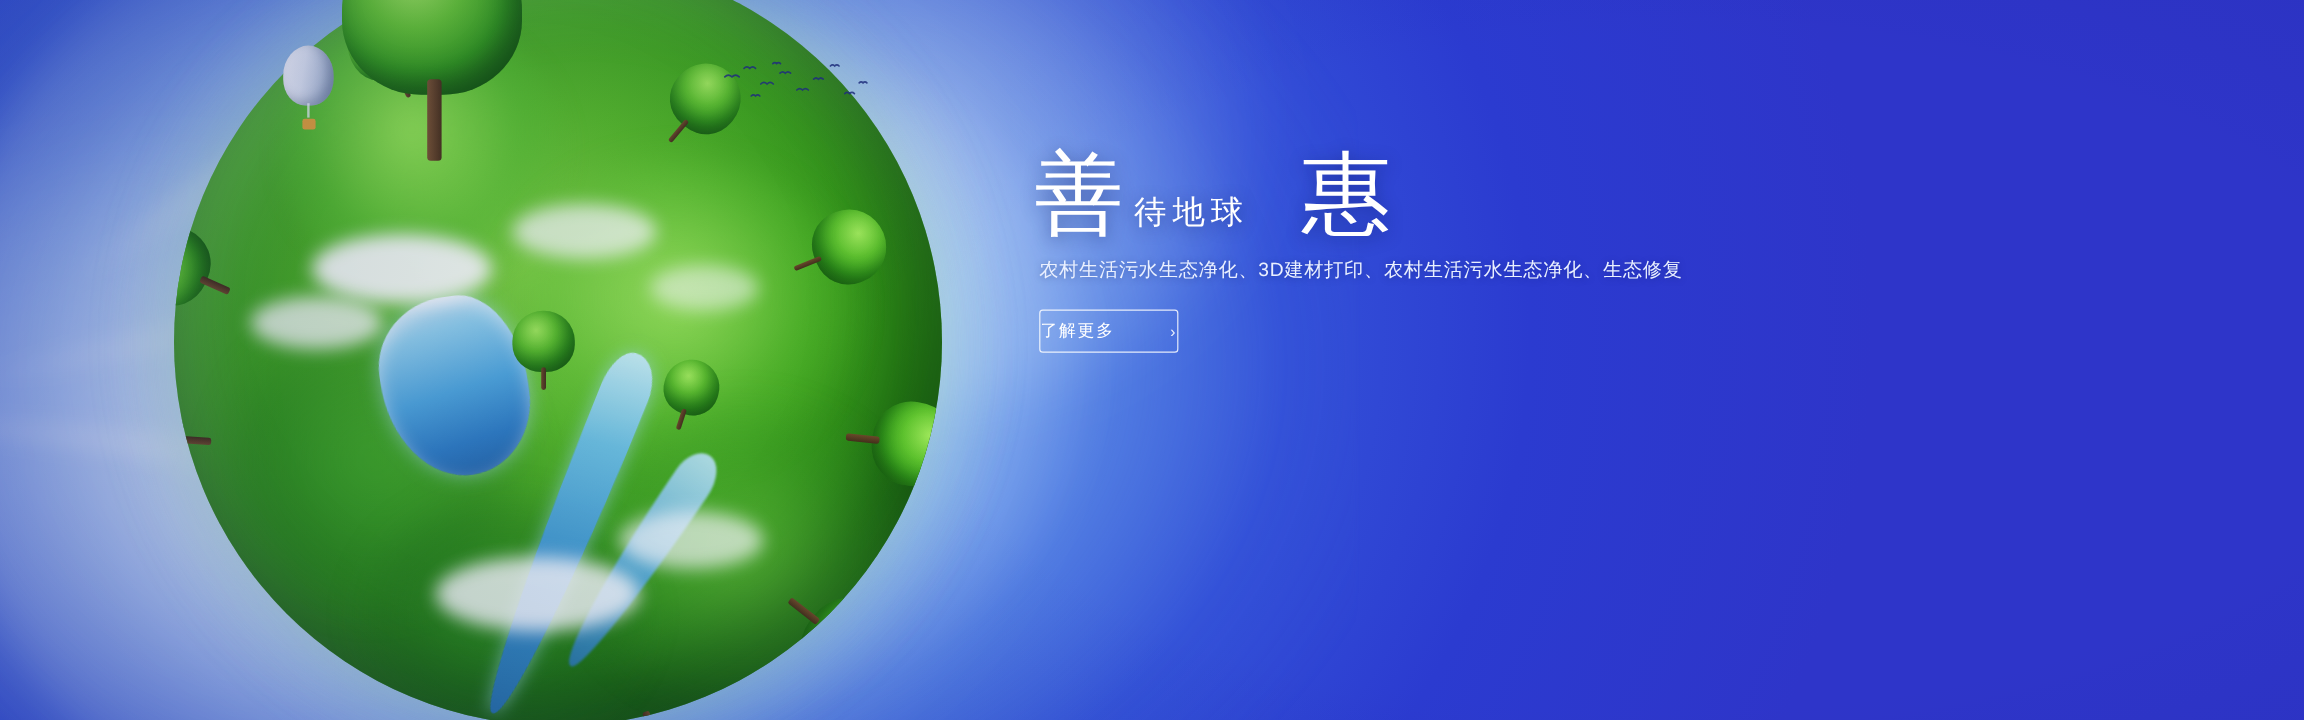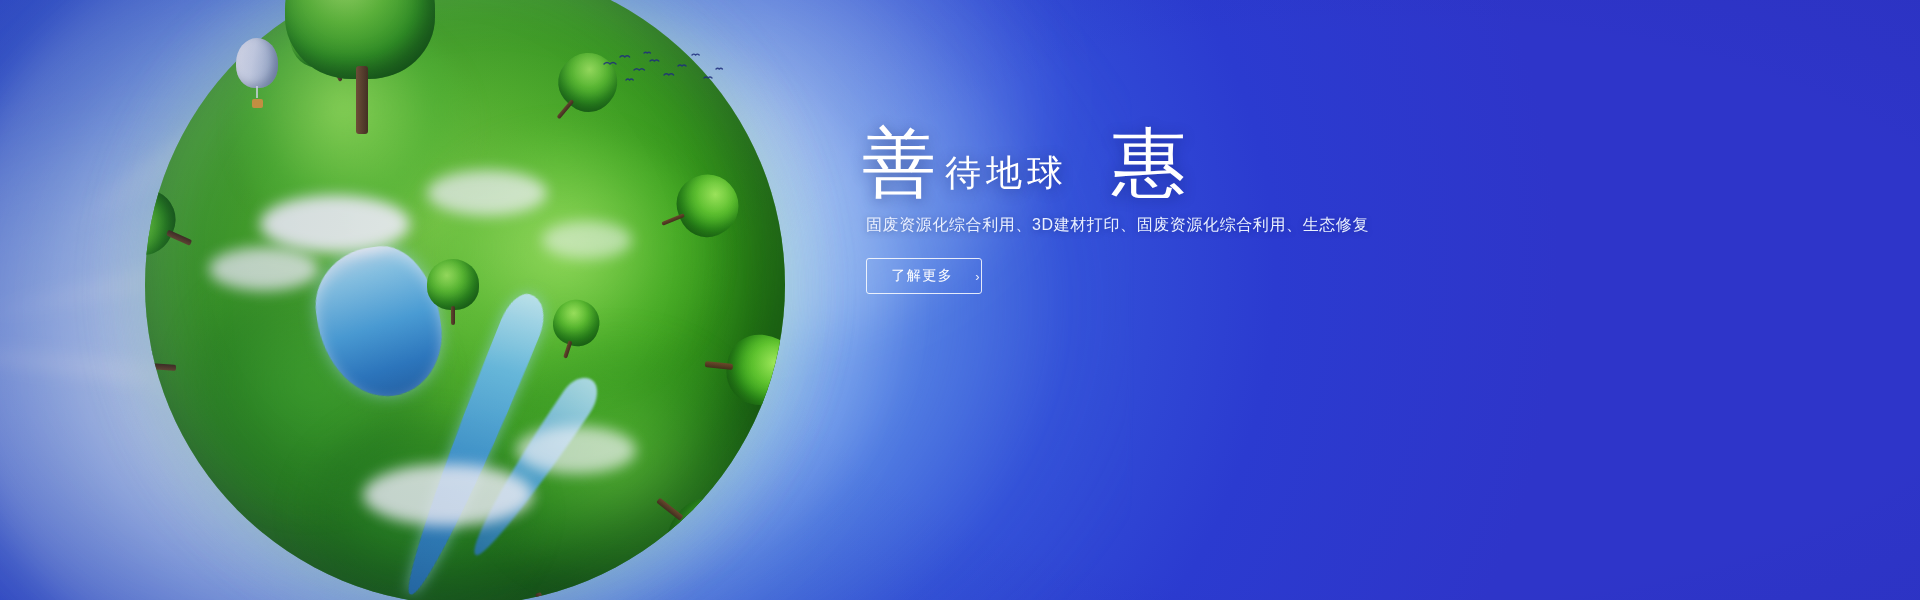--- a/index.html
+++ b/index.html
@@ -203,21 +203,21 @@
     margin-bottom:16px;
     text-shadow:0 2px 14px rgba(10,25,90,.45);
   }
   .hl-big {
     font-family:"Liberation Serif", serif;
     font-size:74px; line-height:.96; font-weight:400;
     letter-spacing:1px;
   }
   .hl-small {
     font-family:"Liberation Serif", serif;
-    font-size:36px; line-height:1; font-weight:400;
+    font-size:27px; line-height:1; font-weight:400;
     letter-spacing:5px;
     padding-bottom:8px; margin-left:8px;
   }
   .hl-gap { display:inline-block; width:44px; }
 
   .tagline {
     font-size:25px;
     letter-spacing:6.5px;
     margin:18px 0 14px 4px;
     color:#f2f6ff;
@@ -226,21 +226,21 @@
   }
   .desc {
     font-size:16px;
     letter-spacing:.6px;
     color:#eaf0ff;
     margin:0 0 22px 4px;
     white-space:nowrap;
     text-shadow:0 1px 6px rgba(10,25,90,.35);
   }
   .more-btn {
-    display:inline-flex; align-items:center; justify-content:flex-end;
+    display:inline-flex; align-items:center; justify-content:space-between;
     gap:22px;
     width:116px; height:36px;
     margin-left:4px;
     border:1px solid rgba(255,255,255,.85);
     border-radius:3px;
     background:transparent;
     color:#fff;
     font-size:14px; letter-spacing:1.5px;
     font-family:"Liberation Sans", sans-serif;
     cursor:pointer;
@@ -372,21 +372,21 @@
   <div class="content">
 
     <div class="headline">
       <span class="hl-big">善</span>
       <span class="hl-small">待地球</span>
       <span class="hl-gap"></span>
       <span class="hl-big">惠</span>
     </div>
 
 
-    <div class="desc">固废资源化综合利用、3D建材打印、固废资源化综合利用、生态修复</div>
+    <div class="desc">农村生活污水生态净化、3D建材打印、农村生活污水生态净化、生态修复</div>
 
     <button class="more-btn">
       <span>了解更多</span>
       <span class="chev">›</span>
     </button>
 
   </div>
 </div>
 
 </body></html>

